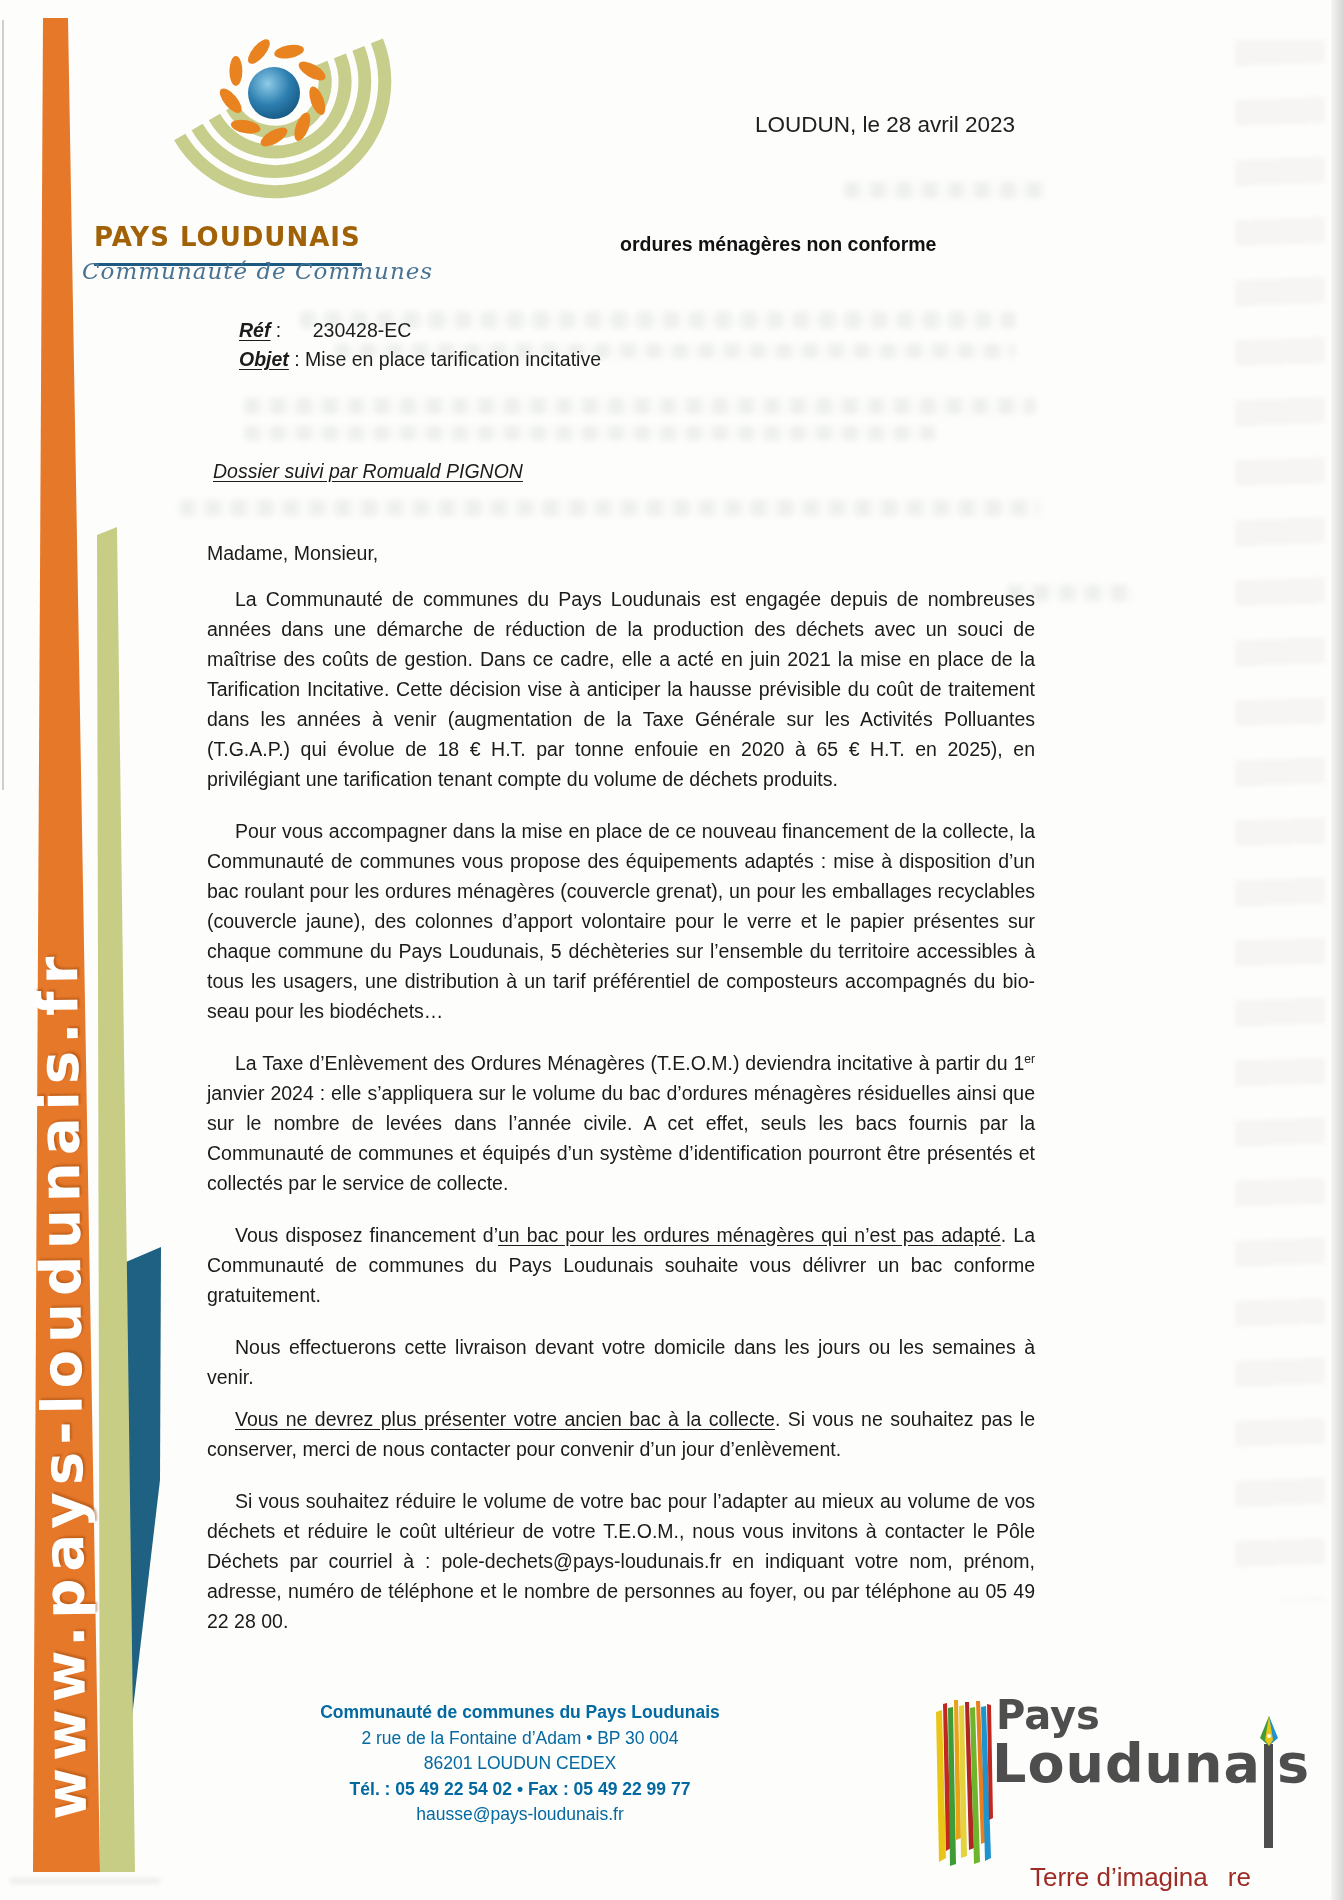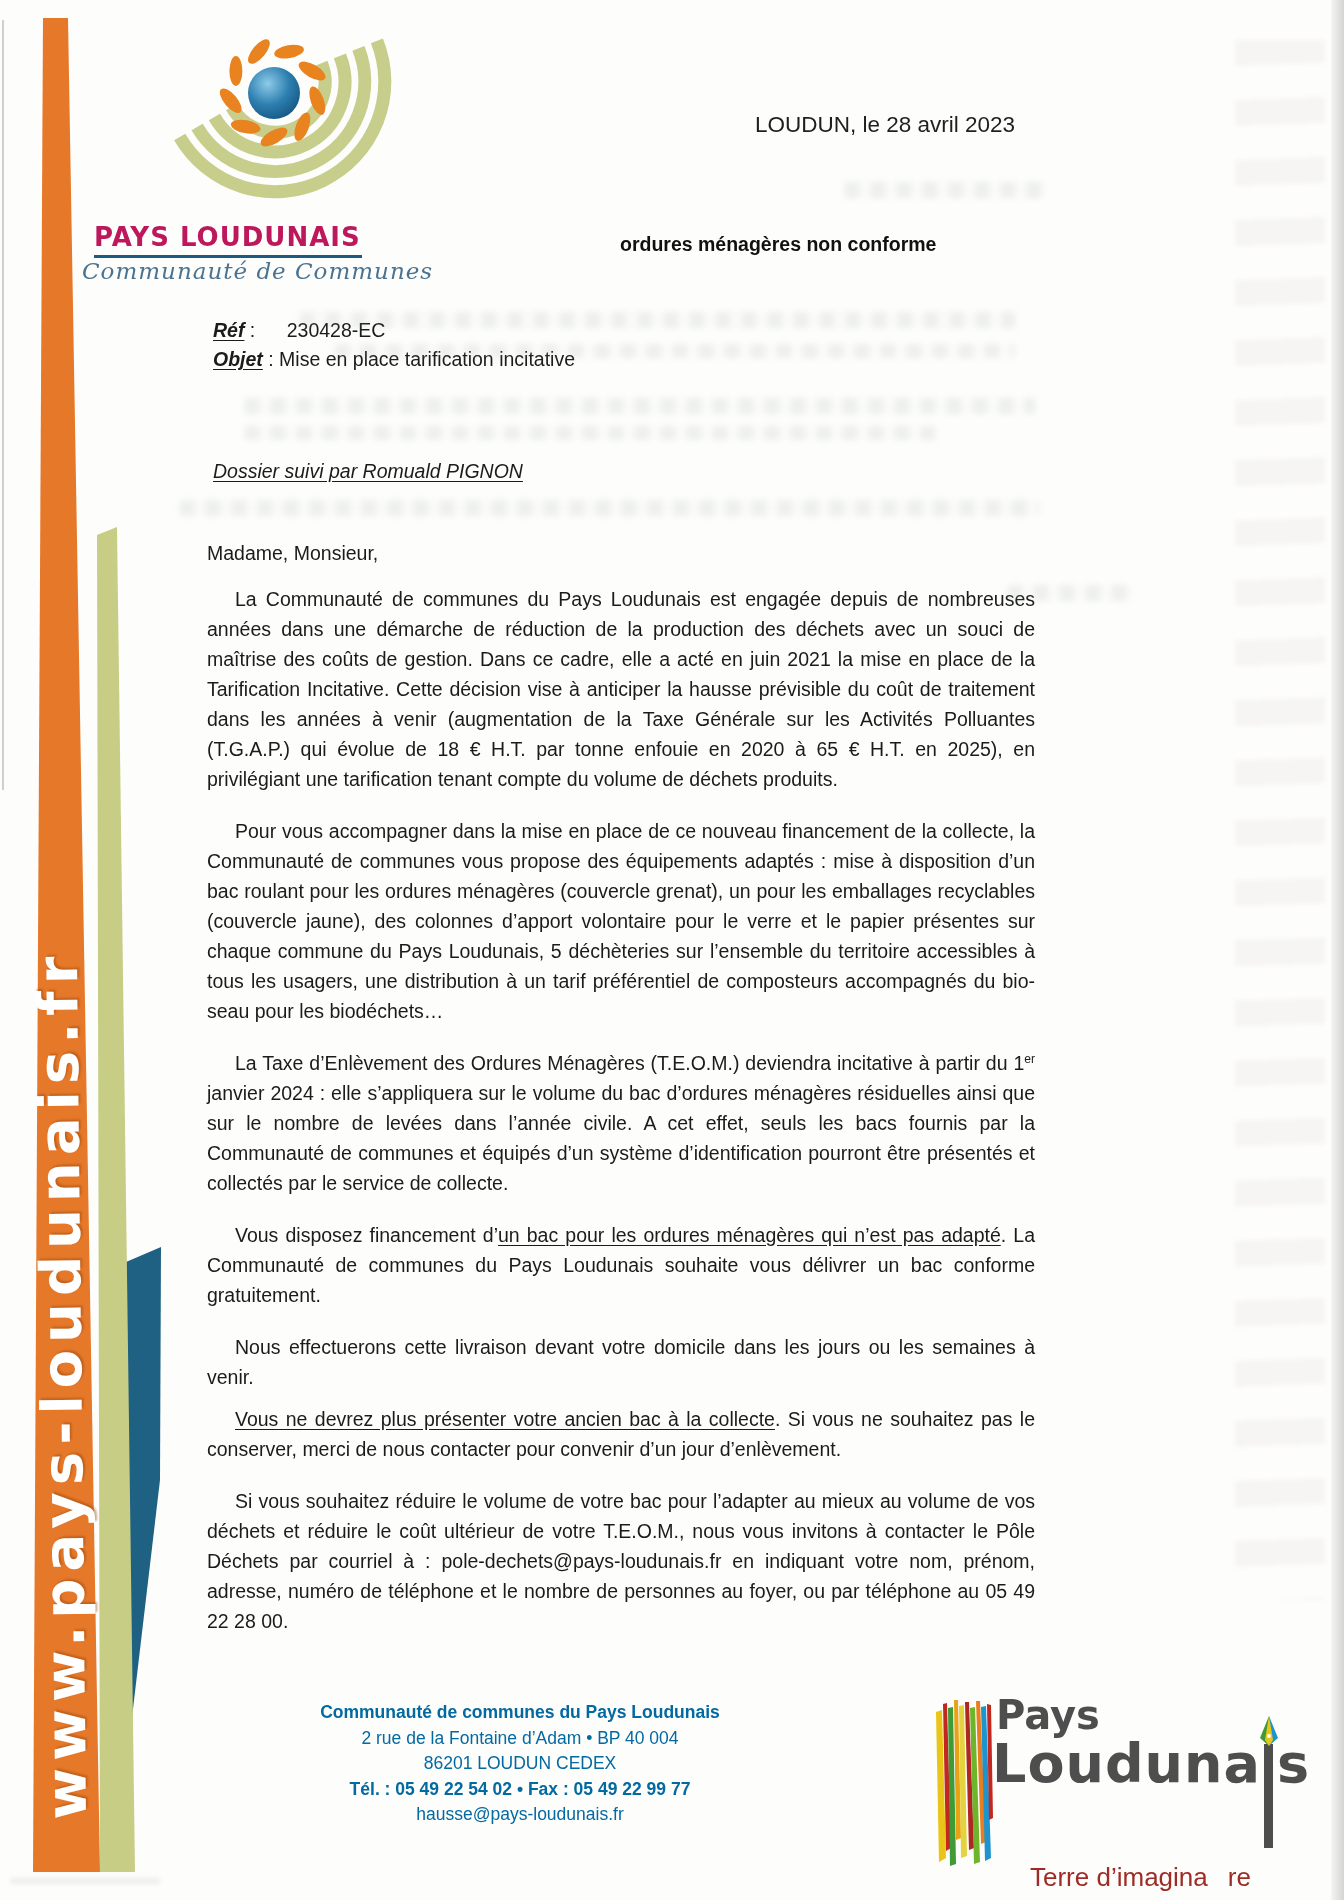--- a/index.html
+++ b/index.html
@@ -16,32 +16,32 @@
     position:absolute;left:34px;top:1820px;width:880px;height:62px;
     transform-origin:0 0;transform:rotate(-90.6deg);
     font-family:"DejaVu Sans",sans-serif;font-weight:bold;font-size:56px;letter-spacing:7px;
     color:#ffffff;text-shadow:2px 2px 2px rgba(150,70,10,.45);white-space:nowrap;
   }
   
   .brand-art{position:absolute;left:70px;top:20px;width:330px;height:215px;}
   .brand-title{
     position:absolute;left:94px;top:222px;width:268px;
     font-family:"DejaVu Sans",sans-serif;font-weight:bold;font-size:26px;letter-spacing:1px;
-    color:#be185d;border-bottom:3px solid #1d5a82;padding-bottom:3px;white-space:nowrap;
+    color:#a16207;border-bottom:3px solid #1d5a82;padding-bottom:11px;white-space:nowrap;
   }
   .brand-subtitle{
     position:absolute;left:82px;top:258px;width:300px;
     font-family:"DejaVu Serif","Liberation Serif",serif;font-style:italic;font-size:23px;
     color:#4a7392;letter-spacing:1px;white-space:nowrap;
   }
   
   .date-line{position:absolute;left:755px;top:112px;font-size:22.5px;color:#1f1f1f;}
   .recipient{position:absolute;left:620px;top:230px;width:430px;font-weight:bold;font-size:19.5px;line-height:29px;color:#111;}
   .meta{position:absolute;left:213px;top:316px;font-size:19.5px;line-height:29px;color:#1b1b1b;}
-  .biu{font-weight:bold;font-style:italic;text-decoration:underline;text-underline-offset:3px;}
+  .biu{font-weight:bold;font-style:italic;text-decoration:underline;text-underline-offset:3px;margin-left:26px;}
   .ref-gap{display:inline-block;width:26px;}
   .dossier{
     position:absolute;left:213px;top:460px;font-size:19.5px;font-style:italic;
     text-decoration:underline;text-underline-offset:3px;color:#1b1b1b;
   }
   
   .body-text{position:absolute;left:207px;top:538px;width:828px;font-size:19.5px;line-height:30px;text-align:justify;}
   .body-text p{margin:0 0 22px 0;text-indent:28px;}
   .body-text p.salutation{text-indent:0;margin:0 0 16px 0;text-align:left;}
   .body-text p.tight{margin-bottom:12px;}
@@ -142,21 +142,21 @@
     <p>Pour vous accompagner dans la mise en place de ce nouveau financement de la collecte, la Communauté de communes vous propose des équipements adaptés : mise à disposition d’un bac roulant pour les ordures ménagères (couvercle grenat), un pour les emballages recyclables (couvercle jaune), des colonnes d’apport volontaire pour le verre et le papier présentes sur chaque commune du Pays Loudunais, 5 déchèteries sur l’ensemble du territoire accessibles à tous les usagers, une distribution à un tarif préférentiel de composteurs accompagnés du bio-seau pour les biodéchets…</p>
     <p><span>La Taxe d’Enlèvement des Ordures Ménagères (T.E.O.M.) deviendra incitative à partir du 1</span><sup>er</sup><span> janvier 2024 : elle s’appliquera sur le volume du bac d’ordures ménagères résiduelles ainsi que sur le nombre de levées dans l’année civile. A cet effet, seuls les bacs fournis par la Communauté de communes et équipés d’un système d’identification pourront être présentés et collectés par le service de collecte.</span></p>
     <p><span>Vous disposez financement d’</span><span class="u">un bac pour les ordures ménagères qui n’est pas adapté</span><span>. La Communauté de communes du Pays Loudunais souhaite vous délivrer un bac conforme gratuitement.</span></p>
     <p class="tight">Nous effectuerons cette livraison devant votre domicile dans les jours ou les semaines à venir.</p>
     <p><span class="u">Vous ne devrez plus présenter votre ancien bac à la collecte</span><span>. Si vous ne souhaitez pas le conserver, merci de nous contacter pour convenir d’un jour d’enlèvement.</span></p>
     <p>Si vous souhaitez réduire le volume de votre bac pour l’adapter au mieux au volume de vos déchets et réduire le coût ultérieur de votre T.E.O.M., nous vous invitons à contacter le Pôle Déchets par courriel à : pole-dechets@pays-loudunais.fr en indiquant votre nom, prénom, adresse, numéro de téléphone et le nombre de personnes au foyer, ou par téléphone au 05 49 22 28 00.</p>
   </div>
 
   <div class="footer-address">
     <div class="b">Communauté de communes du Pays Loudunais</div>
-    <div>2 rue de la Fontaine d’Adam • BP 40 004</div>
+    <div>2 rue de la Fontaine d’Adam • BP 30 004</div>
     <div>86201 LOUDUN CEDEX</div>
     <div class="b">Tél. : 05 49 22 54 02 • Fax : 05 49 22 99 77</div>
     <div>hausse@pays-loudunais.fr</div>
   </div>
 
   <div class="footer-logo">
     <svg class="fl-stripes" width="60" height="172" viewBox="0 0 60 172">
       <g>
         <polygon points="2,14 8,12 12,160 5,164" fill="#e9c517"></polygon>
         <polygon points="9,6 13,5 17,150 12,153" fill="#c2281f"></polygon>

